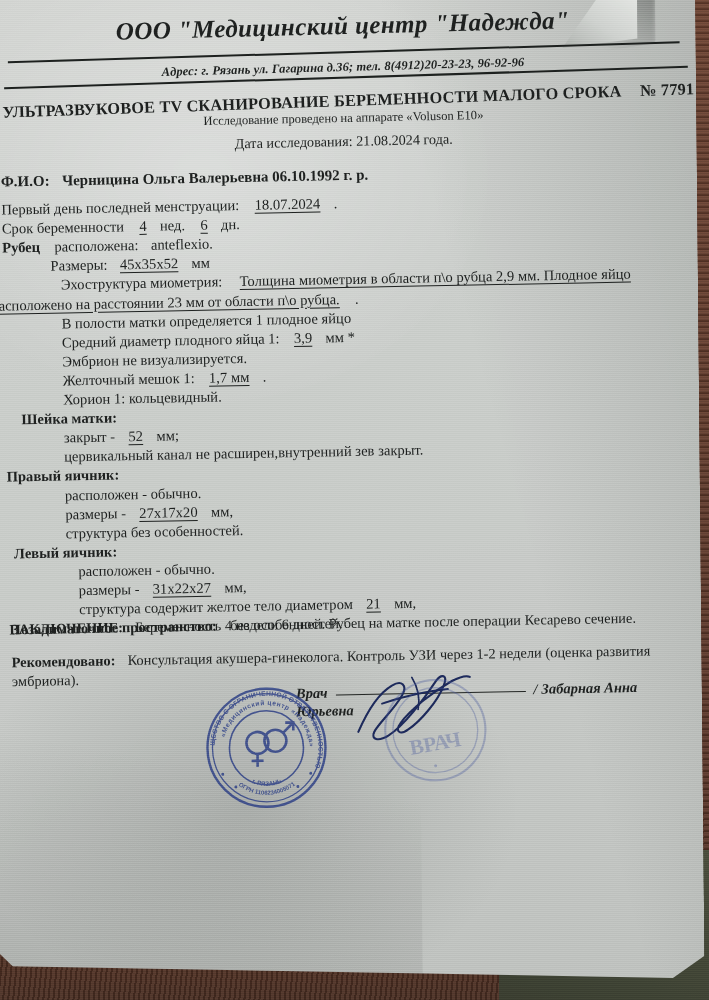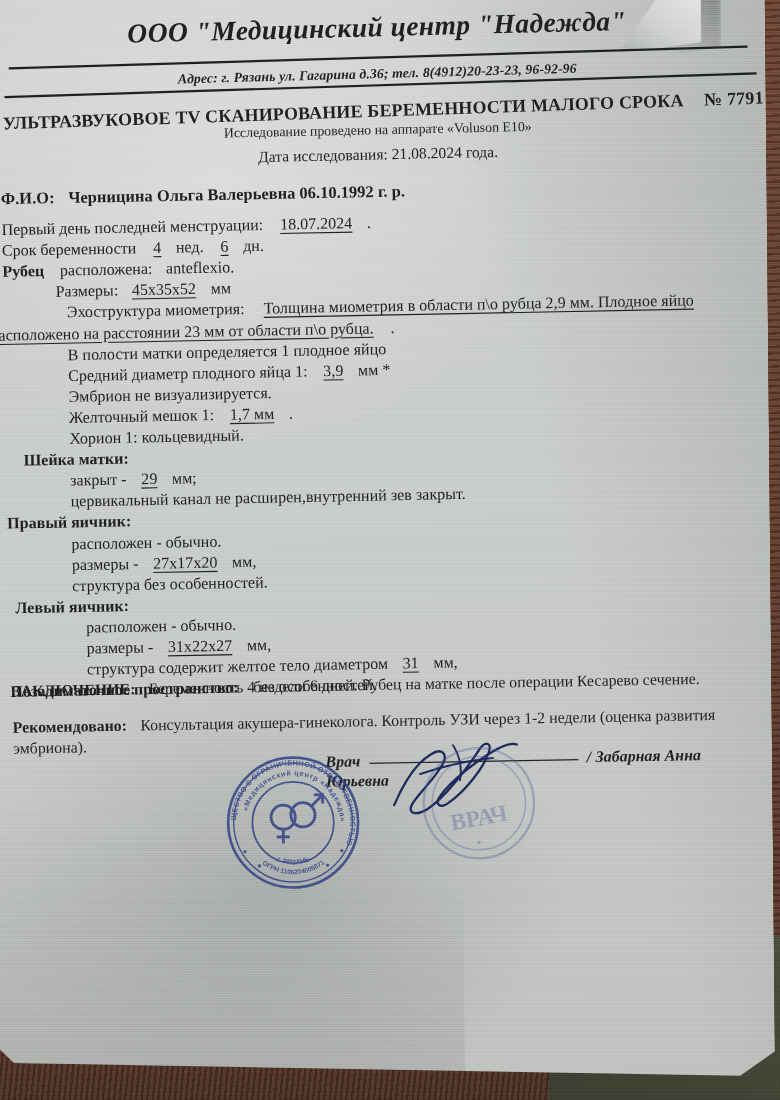--- a/index.html
+++ b/index.html
@@ -251,21 +251,21 @@
           <span>.</span>
         </div>
 
         <div class="ln i2">Хорион 1:  кольцевидный.</div>
 
         <div class="ln b i1" style="padding-left:16px">Шейка матки:</div>
 
         <div class="ln i2">
           <span>закрыт -</span>
           <span class="gap" style="width:6px"></span>
-          <span class="u">29</span>
+          <span class="u">52</span>
           <span class="gap" style="width:6px"></span>
           <span>мм;</span>
         </div>
 
         <div class="ln i2">цервикальный канал  не расширен,внутренний зев закрыт.</div>
 
         <div class="ln b">Правый яичник:</div>
         <div class="ln i2">расположен  -  обычно.</div>
         <div class="ln i2">
           <span>размеры   -</span>
@@ -281,21 +281,21 @@
         <div class="ln i3">
           <span>размеры   -</span>
           <span class="gap" style="width:6px"></span>
           <span class="u">31х22х27</span>
           <span class="gap" style="width:6px"></span>
           <span>мм,</span>
         </div>
         <div class="ln i3">
           <span>структура  содержит желтое тело диаметром</span>
           <span class="gap" style="width:6px"></span>
-          <span class="u">31</span>
+          <span class="u">21</span>
           <span class="gap" style="width:6px"></span>
           <span>мм,</span>
         </div>
 
         <div class="ln">
           <span class="b">Позадиматочное пространство:</span>
           <span class="gap" style="width:6px"></span>
           <span>без особенностей.</span>
         </div>
 

